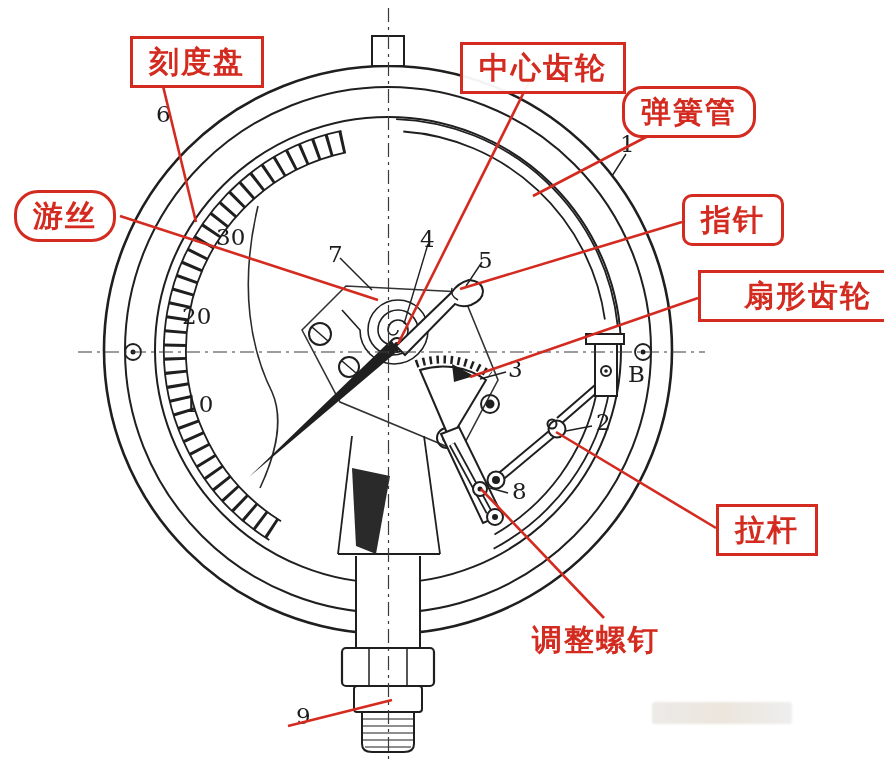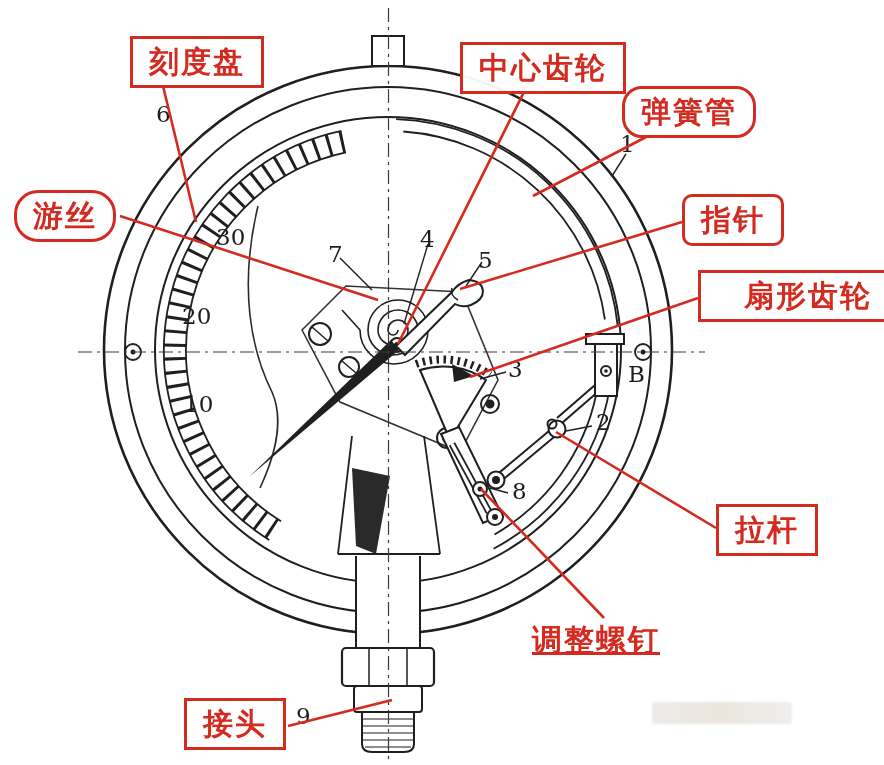--- a/index.html
+++ b/index.html
@@ -7,21 +7,21 @@
     position:relative;width:884px;height:765px;background:#ffffff;
     overflow:hidden;font-family:"Liberation Sans",sans-serif;
   }
   .stage svg{position:absolute;left:0;top:0;}
   .callout{
     position:absolute;border:3px solid #d42b20;color:#d42b20;
     background:rgba(255,255,255,.95);font-size:30px;font-weight:700;
     padding:5px 16px;white-space:nowrap;letter-spacing:2px;line-height:1.2;
   }
   .callout.noborder{border:none;background:transparent;padding:0;line-height:40px;}
-  .callout.noborder .l1{margin-left:16px;text-decoration:underline;}
+  .callout.noborder .l1{margin-left:16px;}
   .watermark{
     position:absolute;left:652px;top:702px;width:140px;height:22px;border-radius:3px;
     background:linear-gradient(90deg,rgba(170,160,150,.22),rgba(190,170,140,.30),rgba(160,160,160,.18));
     filter:blur(1.2px);
   }
 </style>
 </head>
 <body>
 
 <div class="stage">
@@ -188,16 +188,15 @@
   <div class="callout" style="left:94px;top:36px;margin-left:36px;">刻度盘</div>
   <div class="callout" style="left:460px;top:10px;margin-top:32px;">中心齿轮</div>
   <div class="callout" style="left:622px;top:86px;border-radius:20px;">弹簧管</div>
   <div class="callout" style="left:14px;top:190px;border-radius:24px;">游丝</div>
   <div class="callout" style="left:682px;top:194px;border-radius:10px;">指针</div>
   <div class="callout" style="left:698px;top:270px;padding-left:43px;">扇形齿轮</div>
   <div class="callout" style="left:716px;top:504px;">拉杆</div>
   <div class="callout noborder" style="left:516px;top:620px;">
     <div class="l1">调整螺钉</div>
   </div>
-  <div class="callout" style="left:184px;top:698px;">接头</div>
 
   <div class="watermark"></div>
 </div>
 
 </body></html>

